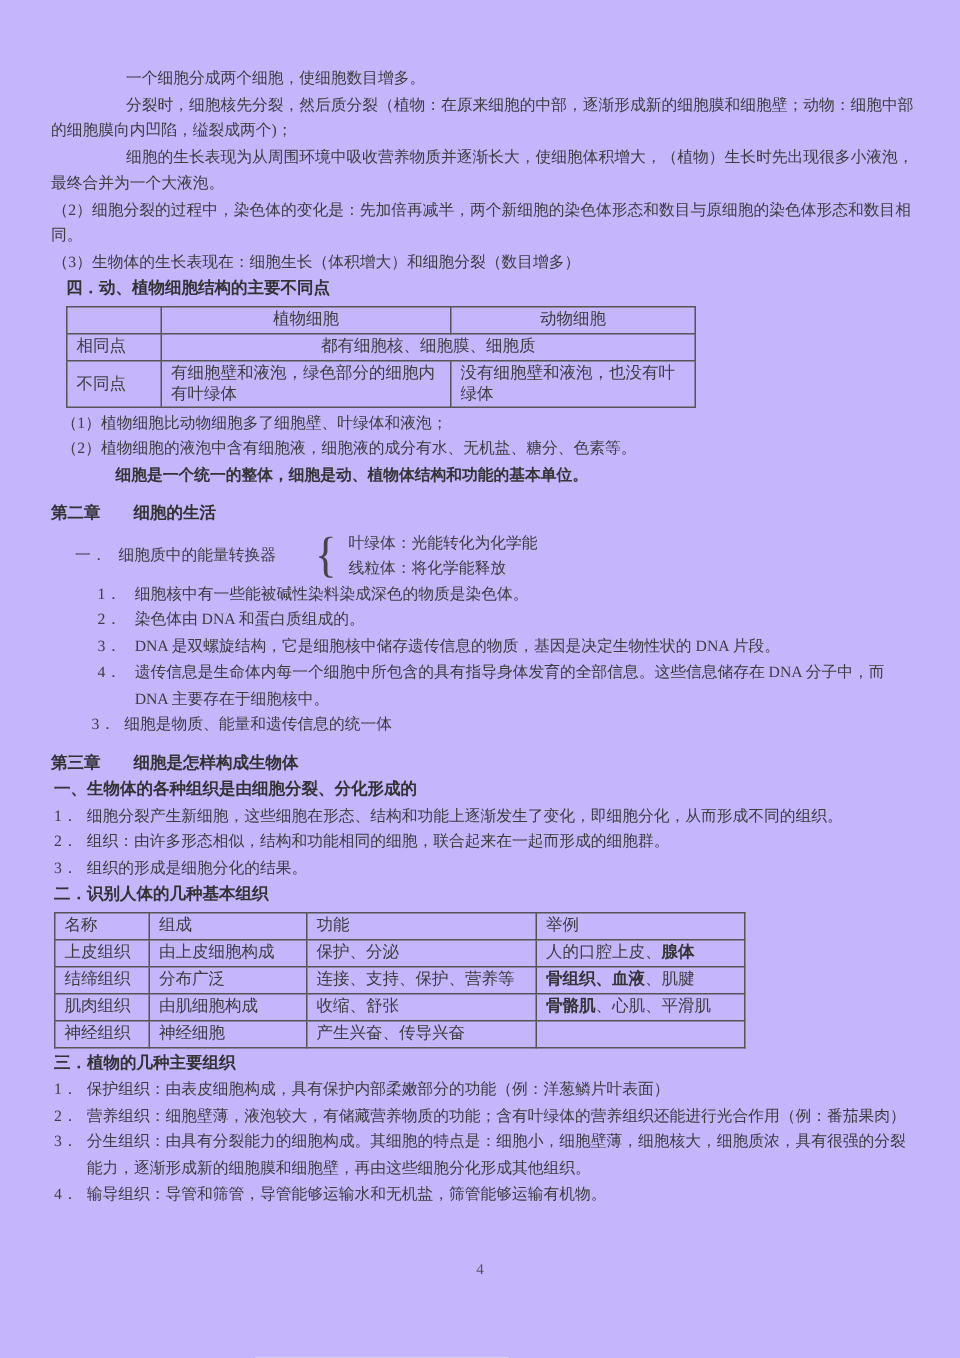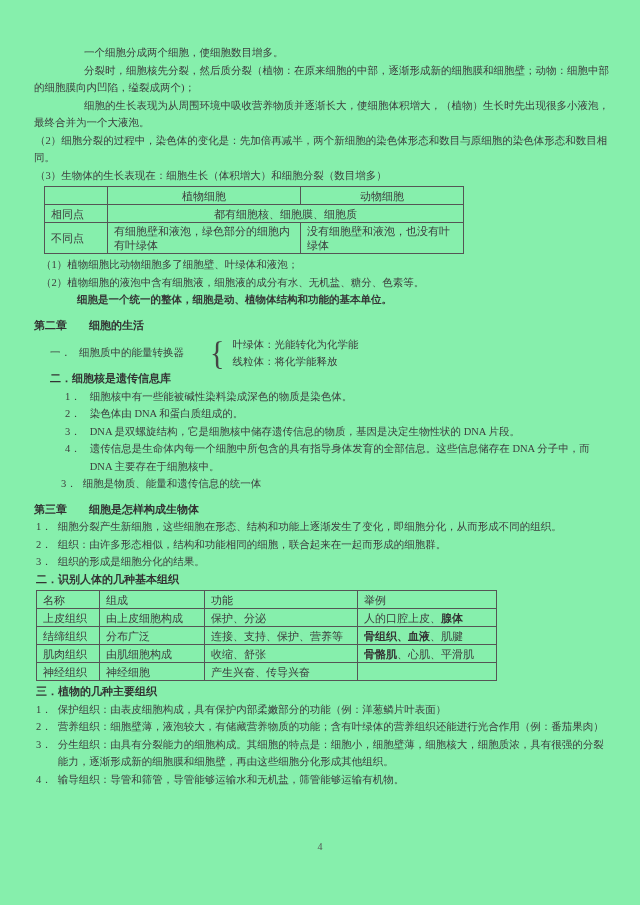--- a/index.html
+++ b/index.html
@@ -1,19 +1,19 @@
 <!DOCTYPE html>
 <html><head>
 <meta charset="utf-8">
 <style>
   html,body{margin:0;padding:0;background:#e9e9e9;}
   .page{
     position:relative;
     width:640px;height:905px;
-    background:#86efac;
+    background:#c4b5fd;
     font-family:"Liberation Serif","DejaVu Serif",serif;
     color:#3d3d3d;
     font-size:10.5px;
     line-height:17.5px;
     box-sizing:border-box;
     padding:44px 28px 0 34px;
     overflow:hidden;
   }
   p{margin:0;}
   .ind{text-indent:50px;}
@@ -66,20 +66,21 @@
 <body>
 
 <div class="page">
 
   <p class="ind">一个细胞分成两个细胞，使细胞数目增多。</p>
   <p class="ind">分裂时，细胞核先分裂，然后质分裂（植物：在原来细胞的中部，逐渐形成新的细胞膜和细胞壁；动物：细胞中部的细胞膜向内凹陷，缢裂成两个)；</p>
   <p class="ind">细胞的生长表现为从周围环境中吸收营养物质并逐渐长大，使细胞体积增大，（植物）生长时先出现很多小液泡，最终合并为一个大液泡。</p>
   <p class="note0">（2）细胞分裂的过程中，染色体的变化是：先加倍再减半，两个新细胞的染色体形态和数目与原细胞的染色体形态和数目相同。</p>
   <p class="note0">（3）生物体的生长表现在：细胞生长（体积增大）和细胞分裂（数目增多）</p>
 
+  <h3 class="h ml10">四．动、植物细胞结构的主要不同点</h3>
 
   <table class="t1">
     <tbody>
         <tr>
       <td class="c1"></td>
       <td class="cp ctr">植物细胞</td>
       <td class="ca ctr">动物细胞</td>
     </tr>
     <tr>
       <td class="c1">相同点</td>
@@ -101,21 +102,20 @@
 
   <div class="conv">
     <span class="convlabel"><span class="n">一．</span><span>细胞质中的能量转换器</span></span>
     <span class="brace">{</span>
     <div class="convlines">
       <div>叶绿体：光能转化为化学能</div>
       <div>线粒体：将化学能释放</div>
     </div>
   </div>
 
-  <h3 class="h ml16">二．细胞核是遗传信息库</h3>
 
   <div class="li ml31">
       <span class="n">1．</span>
       <div class="t">细胞核中有一些能被碱性染料染成深色的物质是染色体。</div>
     </div>
   <div class="li ml31">
       <span class="n">2．</span>
       <div class="t">染色体由 DNA 和蛋白质组成的。</div>
     </div>
   <div class="li ml31">
@@ -127,20 +127,21 @@
       <div class="t">遗传信息是生命体内每一个细胞中所包含的具有指导身体发育的全部信息。这些信息储存在 DNA 分子中，而 DNA 主要存在于细胞核中。</div>
     </div>
 
   <div class="li ml27">
       <span class="n">3．</span>
       <div class="t">细胞是物质、能量和遗传信息的统一体</div>
     </div>
 
   <h3 class="h ch"><span>第三章</span><span class="chgap">细胞是怎样构成生物体</span></h3>
 
+  <h3 class="h ml2">一、生物体的各种组织是由细胞分裂、分化形成的</h3>
 
   <div class="li ml2">
       <span class="n">1．</span>
       <div class="t">细胞分裂产生新细胞，这些细胞在形态、结构和功能上逐渐发生了变化，即细胞分化，从而形成不同的组织。</div>
     </div>
   <div class="li ml2">
       <span class="n">2．</span>
       <div class="t">组织：由许多形态相似，结构和功能相同的细胞，联合起来在一起而形成的细胞群。</div>
     </div>
   <div class="li ml2">

